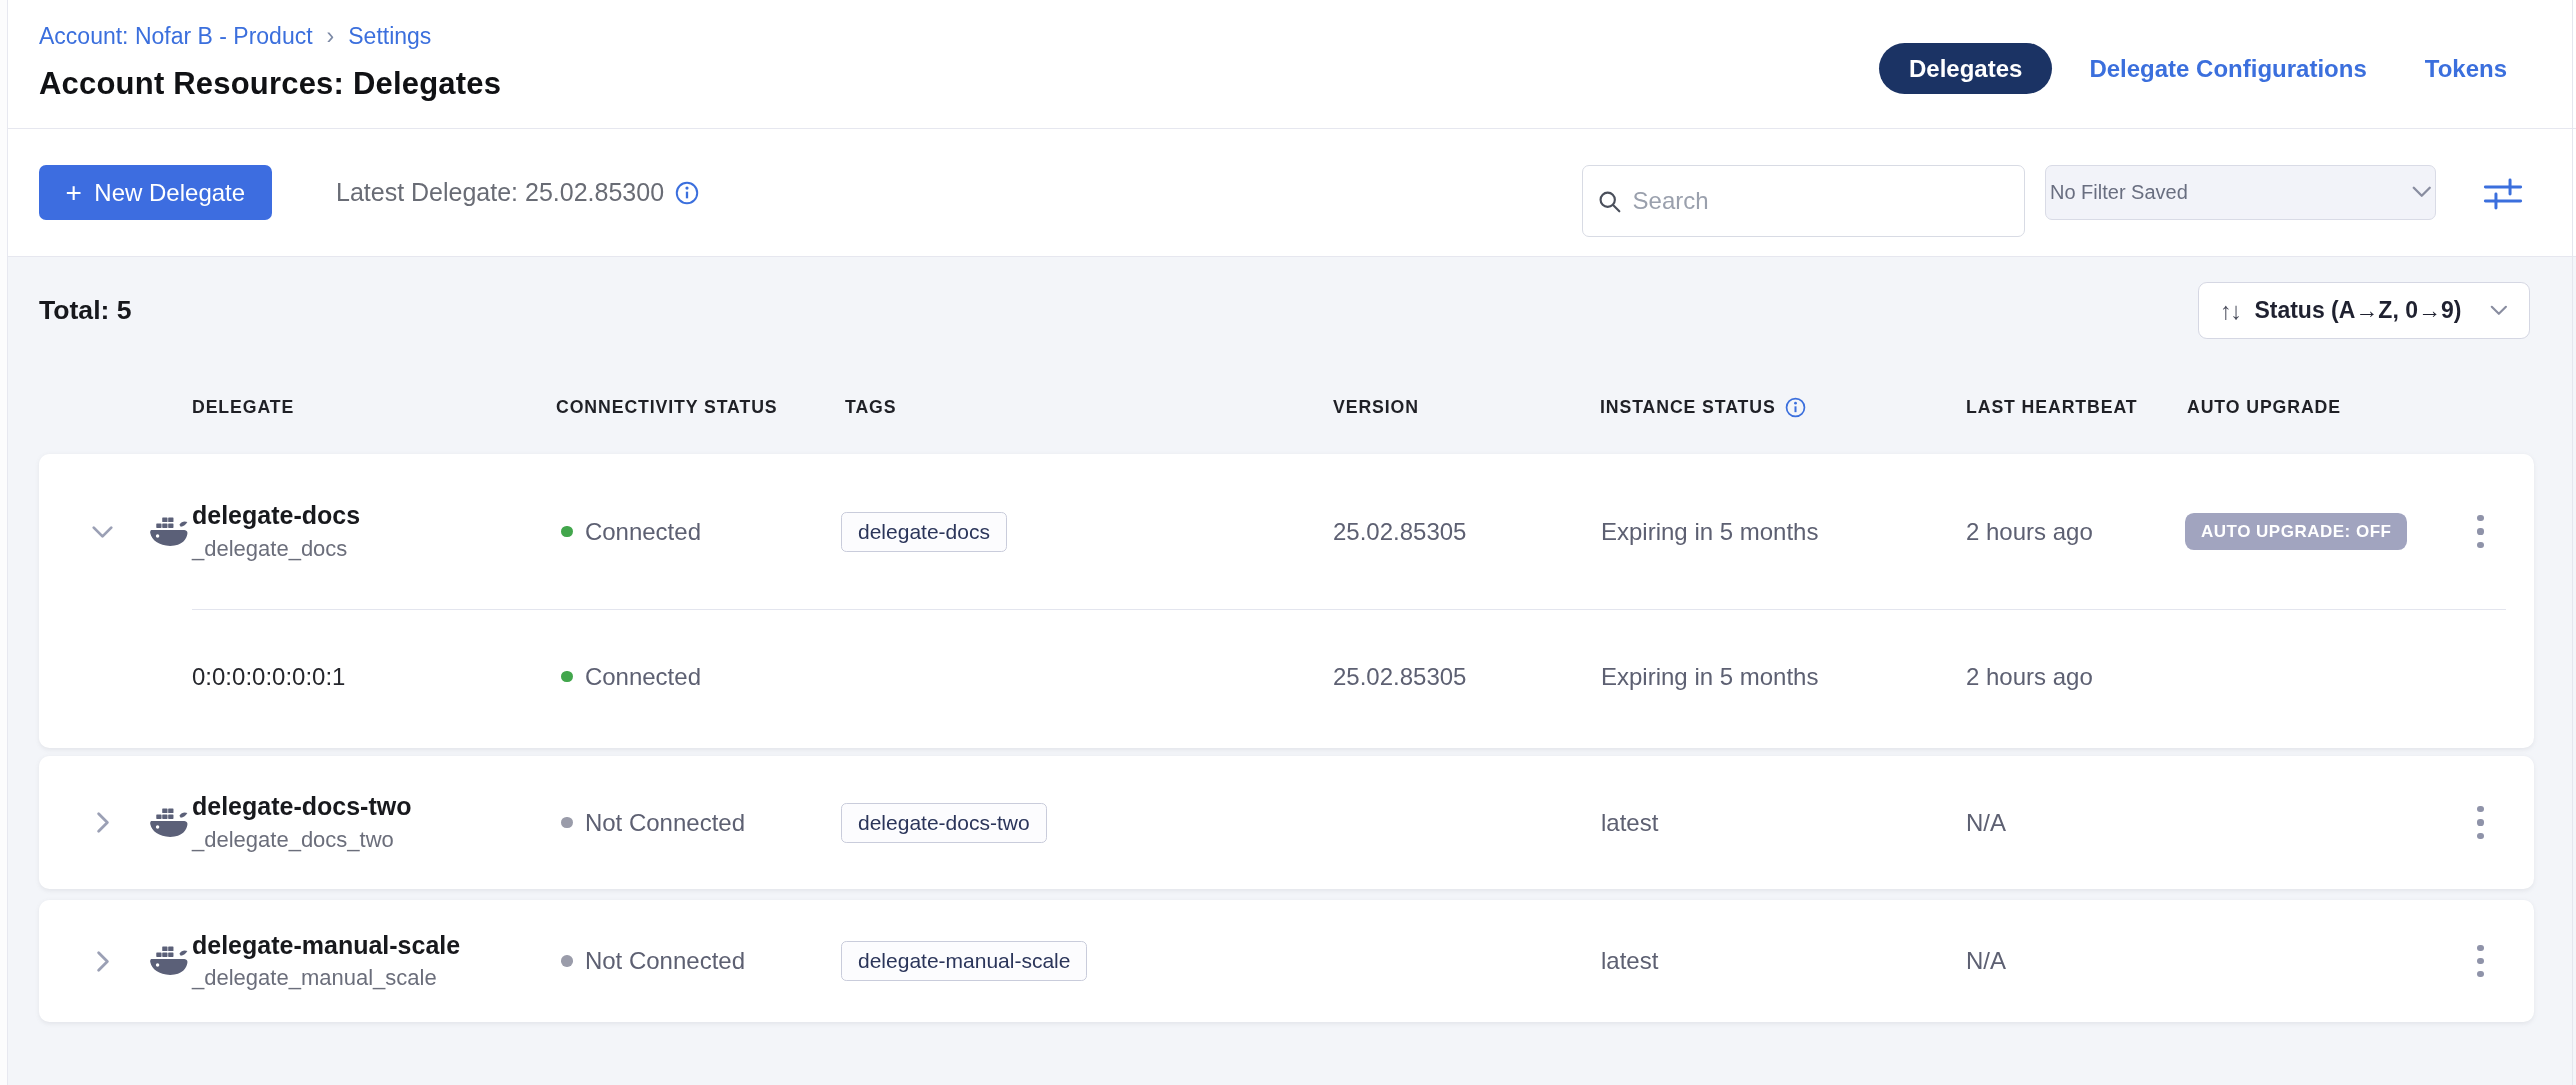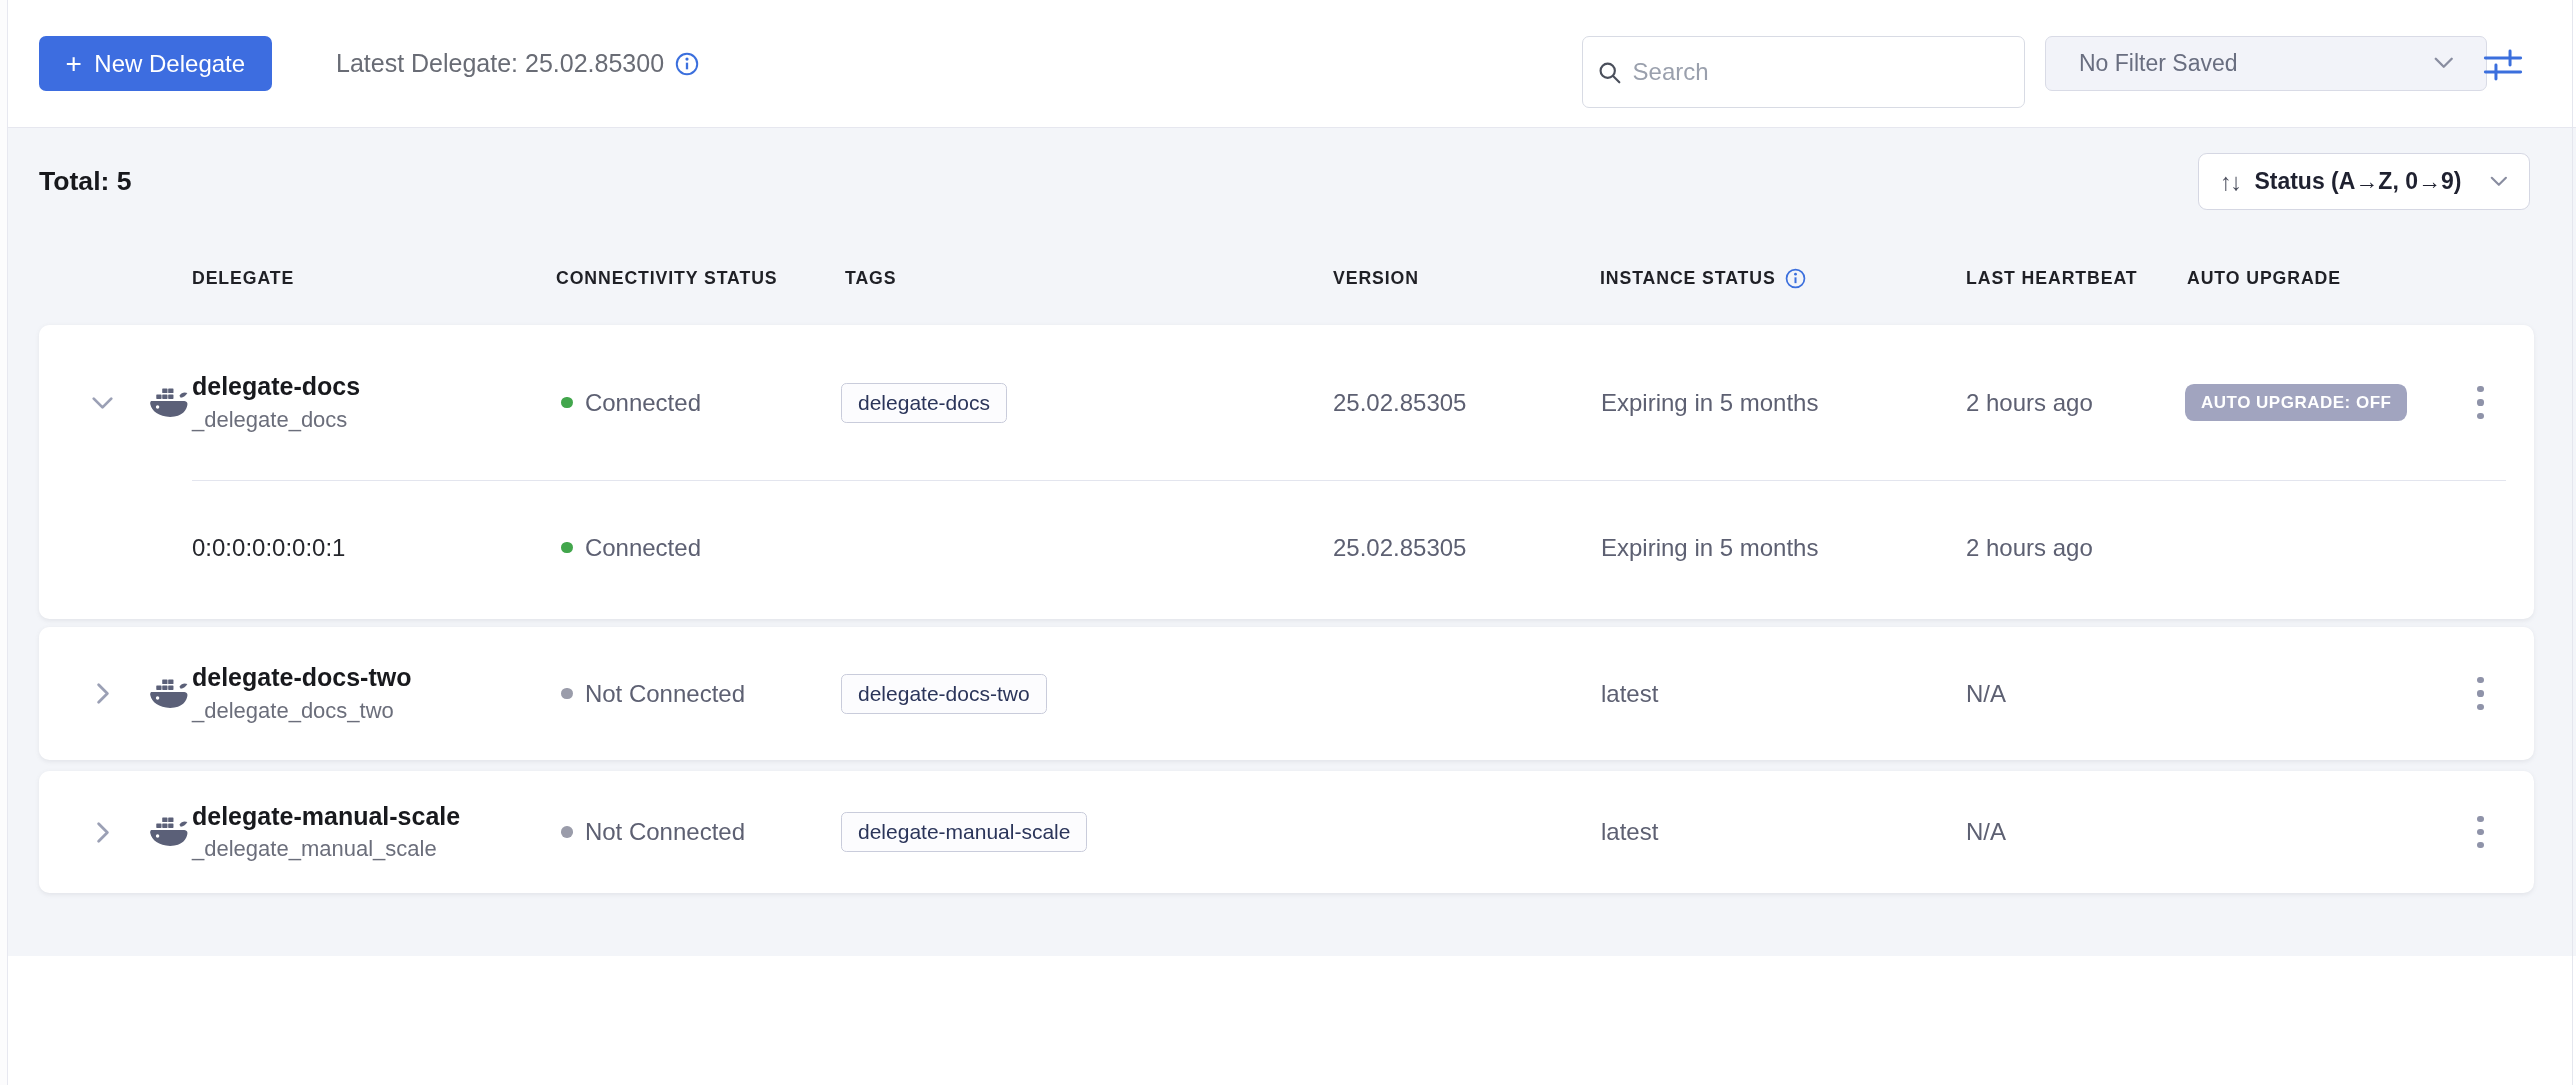--- a/index.html
+++ b/index.html
@@ -31,23 +31,23 @@
   .toolbar{position:relative;height:128px;background:#fff;border-bottom:1.8px solid var(--line);}
   .btn-primary{position:absolute;left:39px;top:36px;height:55px;padding:0 26.6px;background:var(--btn-blue);
     color:#fff;font-size:24px;border:none;border-radius:7px;display:flex;align-items:center;gap:12.4px;cursor:pointer;}
   .btn-primary .plus{font-size:28px;font-weight:400;line-height:1;}
   .latest{position:absolute;left:336px;top:0;height:100%;display:flex;align-items:center;gap:10.6px;
     color:#696c75;font-size:25px;}
   .searchbox{position:absolute;left:1582px;top:36px;width:443px;height:72px;border:1.8px solid #d8dbe4;
     border-radius:7px;display:flex;align-items:center;padding:0 14px;gap:10.6px;background:#fff;}
   .searchbox input{border:none;outline:none;flex:1;font-size:24px;color:#30323a;background:transparent;}
   .searchbox input::placeholder{color:#9aa0ad;}
-  .filter-select{position:absolute;left:2045px;top:36px;width:442px;height:55px;background:#f2f3f9;
+  .filter-select{position:absolute;left:2045px;top:36px;width:391px;height:55px;background:#f2f3f9;
     border:1.8px solid #d9dbe6;border-radius:7px;display:flex;align-items:center;justify-content:space-between;
-    padding:0 33px;font-size:23px;color:#696e80;cursor:pointer;}
+    padding:0 4px;font-size:20px;color:#696e80;cursor:pointer;}
   .filter-btn{position:absolute;left:2479px;top:41px;width:48px;height:48px;background:none;border:none;cursor:pointer;
     display:flex;align-items:center;justify-content:center;}
 
   
   .content{position:relative;height:828px;background:var(--bg);}
   .summary{position:absolute;top:25px;left:39px;right:46px;display:flex;justify-content:space-between;align-items:center;}
   .total{font-size:26.6px;font-weight:700;color:#17181c;}
   .sort{height:57px;min-width:332px;background:#fff;border:1.8px solid #d5d7e3;border-radius:8.9px;cursor:pointer;
     display:flex;align-items:center;gap:14px;padding:0 21px;font-size:23px;}
   .sort .arrows{color:#4a4d5c;font-size:24px;letter-spacing:-1.8px;}
@@ -97,20 +97,33 @@
   .kebab{background:none;border:none;cursor:pointer;display:flex;flex-direction:column;gap:7px;align-items:center;padding:7px;}
   .kebab i{width:6.2px;height:6.2px;border-radius:50%;background:#8f93a9;display:block;}
 </style>
 </head>
 <body>
 
 <div class="page">
   <div class="left-edge"></div>
   <div class="right-edge"></div>
 
+  <header class="top">
+    <div class="crumbs">
+      <a>Account: Nofar B - Product</a>
+      <span class="sep">›</span>
+      <a>Settings</a>
+    </div>
+    <h1>Account Resources: Delegates</h1>
+    <nav class="tabs">
+      <button class="tab pill">Delegates</button>
+      <button class="tab link cfg">Delegate Configurations</button>
+      <button class="tab link tok">Tokens</button>
+    </nav>
+  </header>
 
   <div class="toolbar">
     <button class="btn-primary">
       <span class="plus">+</span>
       <span>New Delegate</span>
     </button>
     <div class="latest">
       <span>Latest Delegate: 25.02.85300</span>
       <svg width="24" height="24" viewBox="0 0 27 27">
         <circle cx="13.5" cy="13.5" r="11.5" fill="none" stroke="#3b6fdd" stroke-width="2.2"></circle>

